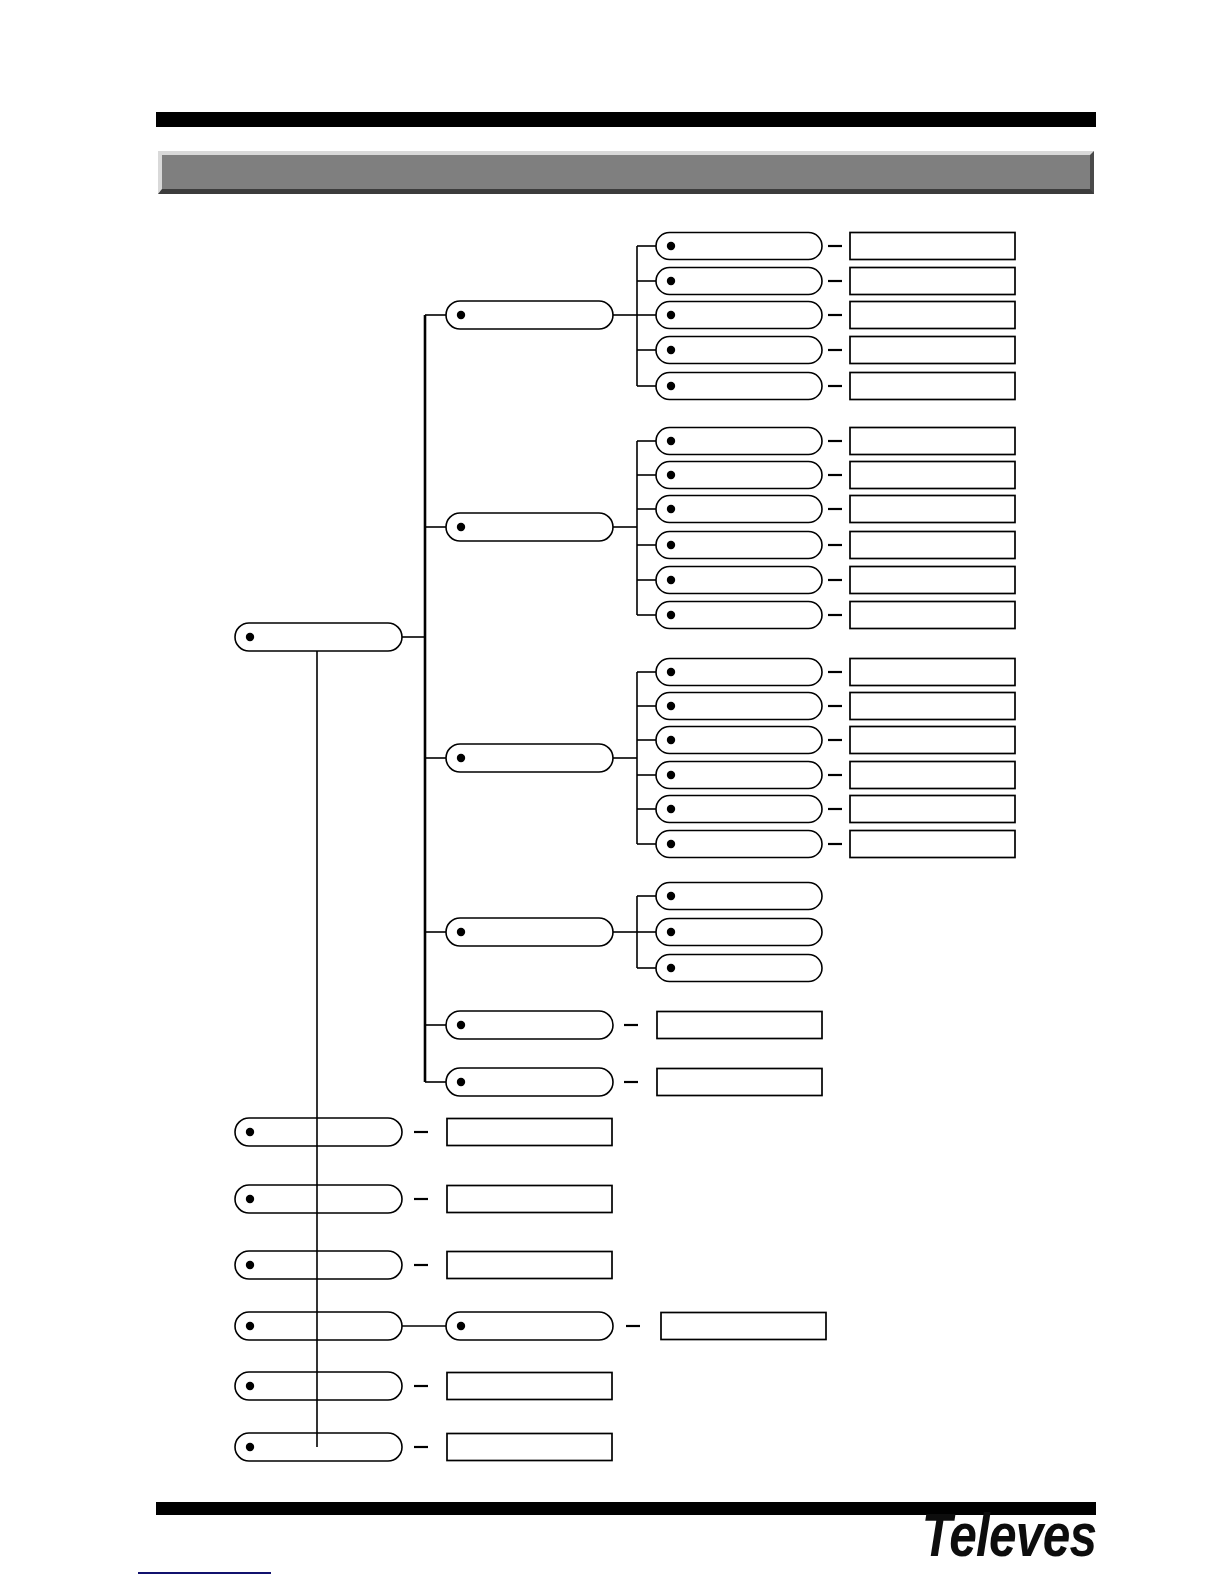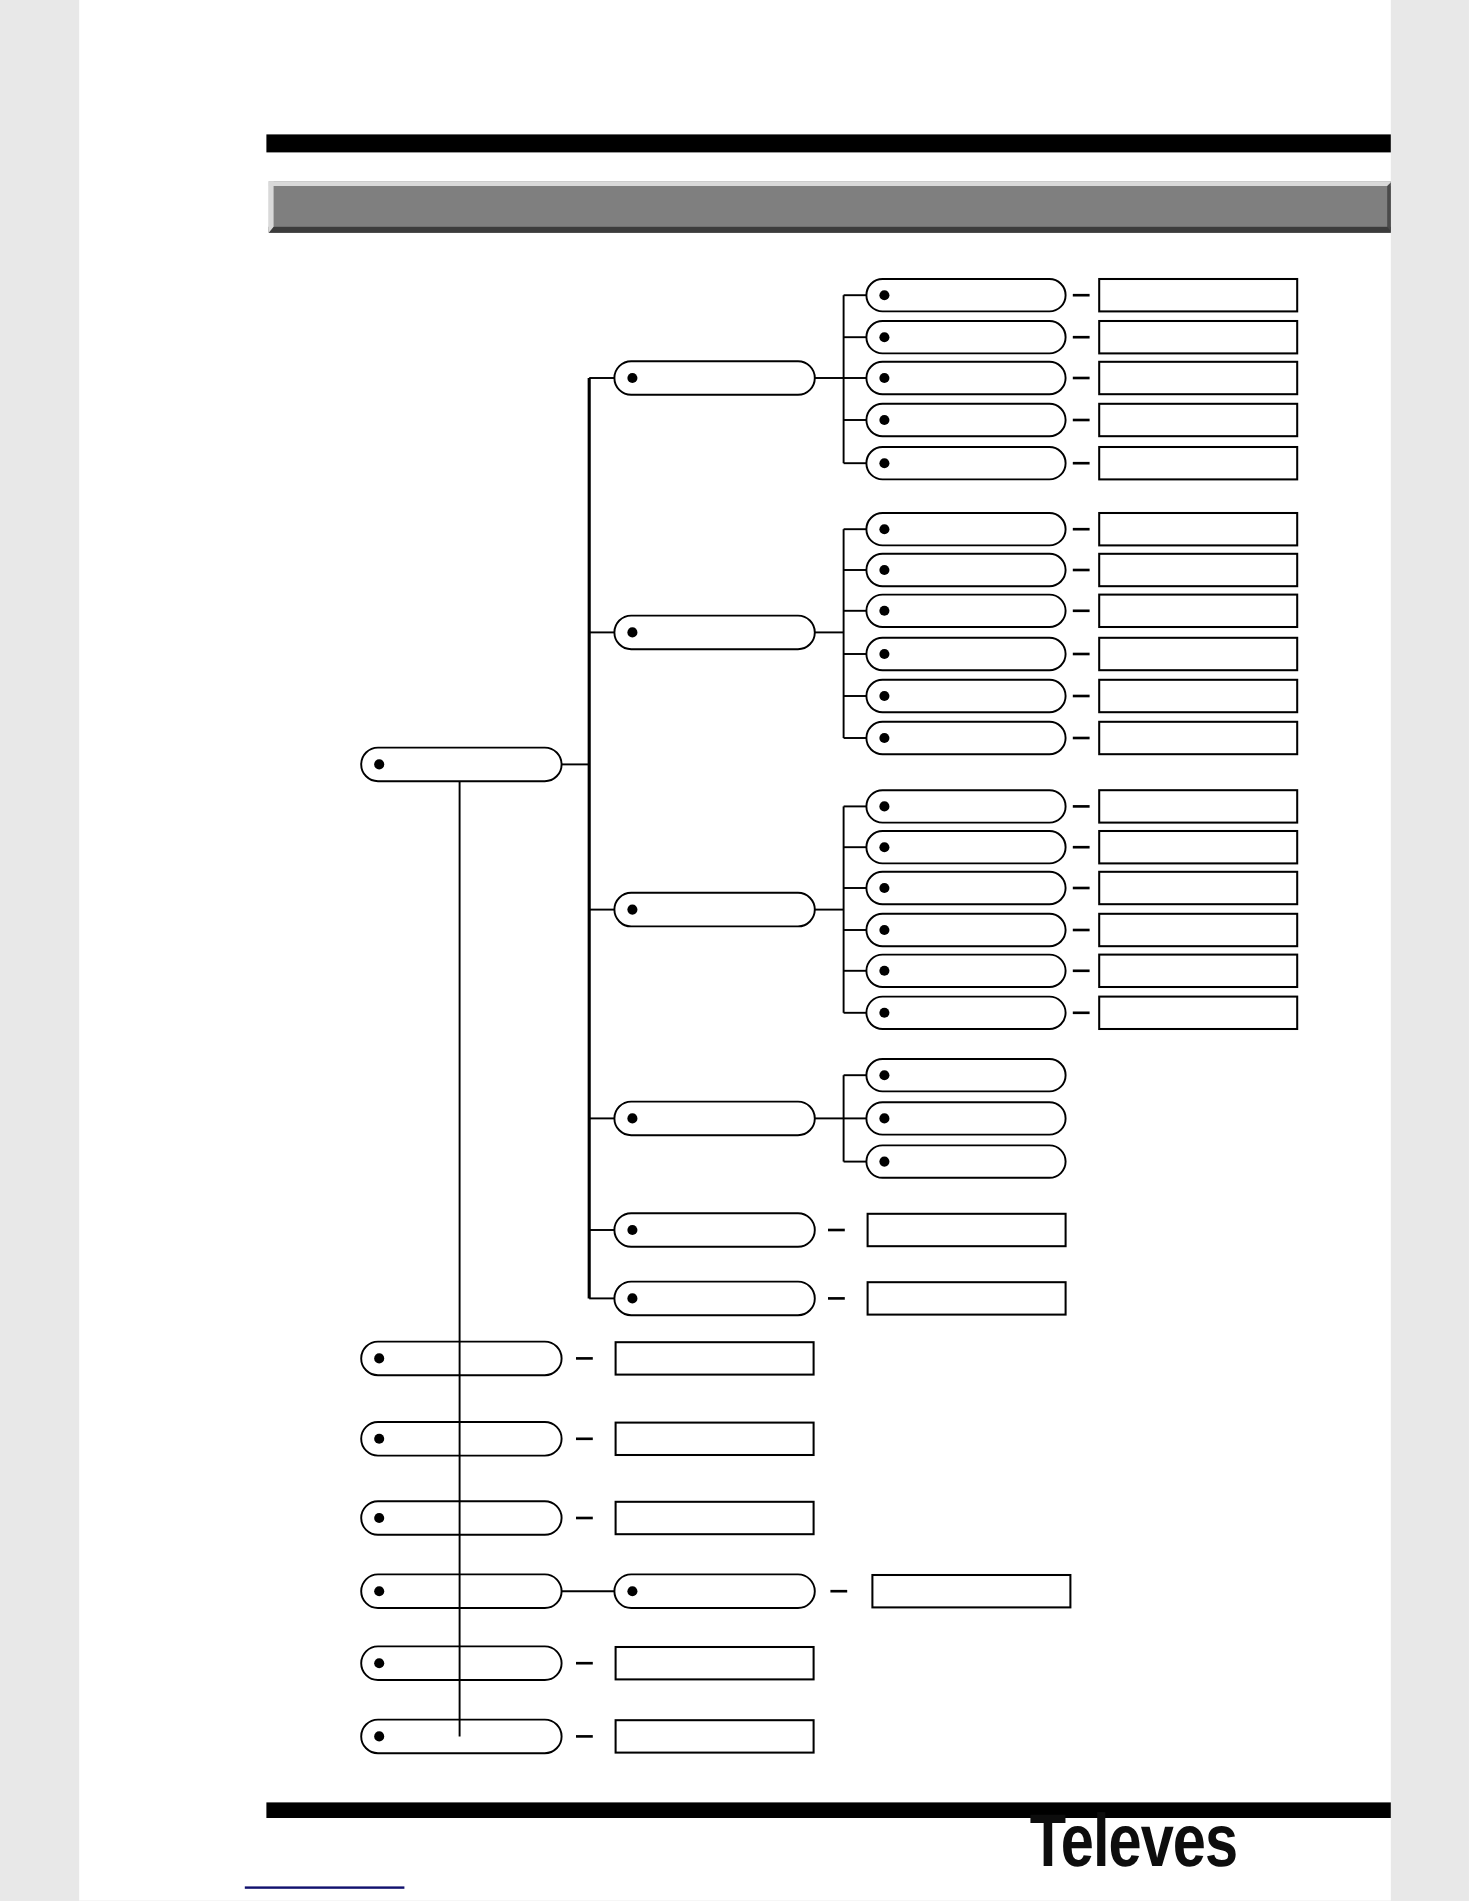--- a/index.html
+++ b/index.html
@@ -1,22 +1,23 @@
 <!DOCTYPE html>
 <html><head>
 <meta charset="utf-8">
 <style>
   html,body{margin:0;padding:0;background:#e8e8e8;}
   .page{
     position:relative;
-    width:1093px;height:1584px;
+    width:1224px;height:1584px;
     background:#ffffff;
     margin:0 auto;
     overflow:hidden;
     font-family:"Liberation Sans", sans-serif;
+    font-style:italic;
   }
   .top-rule{
     position:absolute;left:156px;top:112px;width:940px;height:15px;
     background:#000000;
   }
   .title-bar{
     position:absolute;left:158px;top:151px;width:936px;height:43px;
     box-sizing:border-box;
     background:#7f7f7f;
     border-top:4px solid #d9d9d9;

